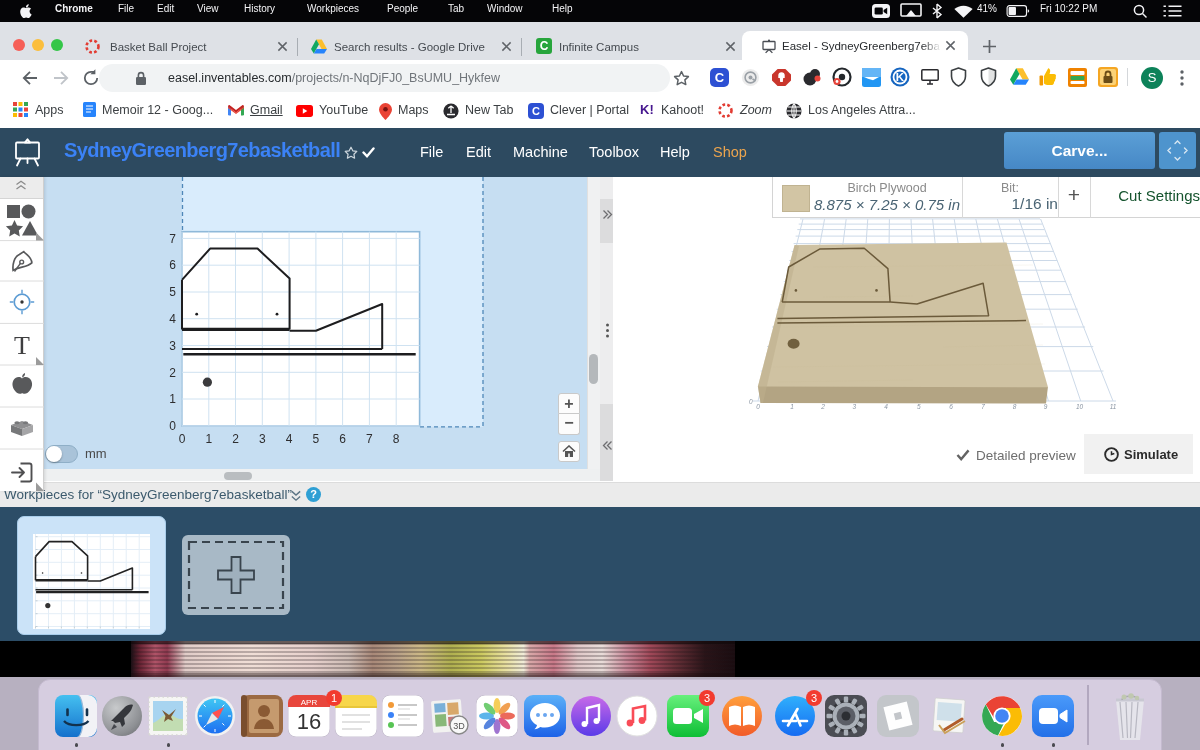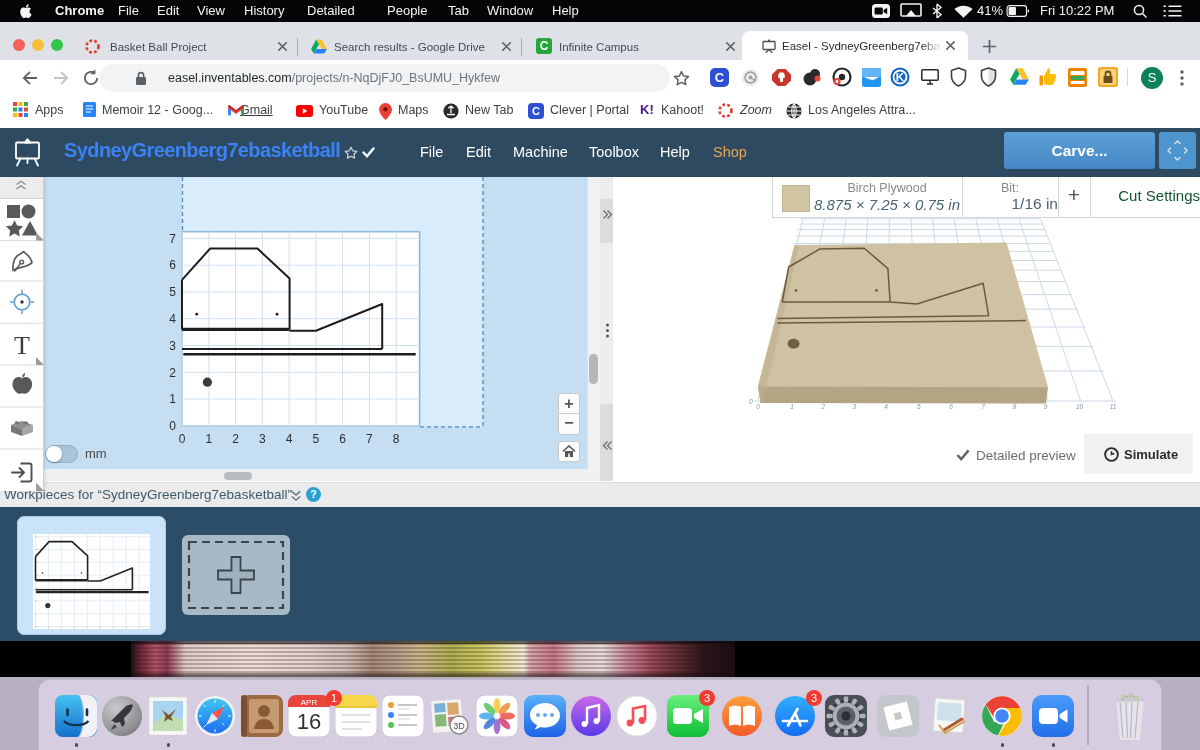--- a/index.html
+++ b/index.html
@@ -3,27 +3,27 @@
 <style>
 *{margin:0;padding:0;box-sizing:border-box;}
 html,body{width:1200px;height:750px;overflow:hidden;background:#fff;}
 body{font-family:"Liberation Sans",sans-serif;position:relative;}
 .abs{position:absolute;}
 </style></head><body>
 <div class="abs" style="left:0;top:0;width:1200px;height:22px;background:#050507;"></div>
 <svg class="abs" style="left:20px;top:4px" width="12" height="14" viewBox="0 0 14 17">
     <path fill="#f4f4f6" d="M11.3 9c0-2.1 1.7-3.1 1.8-3.2-1-1.4-2.5-1.6-3-1.6-1.3-.1-2.5.8-3.2.8-.7 0-1.7-.8-2.8-.7C2.7 4.3 1.4 5.1.7 6.4c-1.5 2.6-.4 6.5 1.1 8.6.7 1 1.5 2.2 2.6 2.1 1.1 0 1.5-.7 2.8-.7 1.3 0 1.6.7 2.8.7 1.2 0 1.9-1 2.6-2.1.8-1.2 1.2-2.4 1.2-2.4s-2.4-1-2.5-3.6zM9.4 2.9c.6-.7 1-1.7.9-2.7-.9 0-1.9.6-2.5 1.3-.5.6-1 1.6-.9 2.6 1 .1 1.9-.5 2.5-1.2z"></path>
   </svg>
-<div class="abs" style="left:0;top:3px;width:1200px;height:17px;color:#f4f4f6;font-size:13px;">
+<div class="abs" style="left:0;top:3px;width:1200px;height:17px;color:#f4f4f6;font-size:10px;">
 <span class="abs" style="left:55px;font-weight:bold;">Chrome</span>
 <span class="abs" style="left:118px;">File</span>
 <span class="abs" style="left:157px;">Edit</span>
 <span class="abs" style="left:197px;">View</span>
 <span class="abs" style="left:244px;">History</span>
-<span class="abs" style="left:307px;">Detailed</span>
+<span class="abs" style="left:307px;">Workpieces</span>
 <span class="abs" style="left:387px;">People</span>
 <span class="abs" style="left:448px;">Tab</span>
 <span class="abs" style="left:487px;">Window</span>
 <span class="abs" style="left:552px;">Help</span>
 <span class="abs" style="left:977px;">41%</span>
 <span class="abs" style="left:1040px;">Fri 10:22 PM</span>
 </div>
 <svg class="abs" style="left:871px;top:3px" width="20" height="16" viewBox="0 0 20 16">
     <rect x="1" y="1" width="18" height="14" rx="3.5" fill="#f4f4f6"></rect>
     <rect x="3.6" y="4.4" width="8.2" height="7.2" rx="1.4" fill="#050507"></rect>
@@ -187,21 +187,21 @@
     <g fill="#5c6166">
       <circle cx="4" cy="3" r="1.7"></circle>
       <circle cx="4" cy="9" r="1.7"></circle>
       <circle cx="4" cy="15" r="1.7"></circle>
     </g>
   </svg>
 <div class="abs" style="left:0;top:96px;width:1200px;height:32px;background:#fff;"></div>
 <div class="abs" style="left:0;top:96px;width:1200px;height:32px;font-size:12.5px;color:#3c4043;">
 <span class="abs" style="left:35px;top:7px;">Apps</span>
 <span class="abs" style="left:102px;top:7px;">Memoir 12 - Goog...</span>
-<span class="abs" style="left:240px;top:7px;text-decoration:underline;">Gmail</span>
+<span class="abs" style="left:250px;top:7px;text-decoration:underline;">Gmail</span>
 <span class="abs" style="left:319px;top:7px;">YouTube</span>
 <span class="abs" style="left:398px;top:7px;">Maps</span>
 <span class="abs" style="left:465px;top:7px;">New Tab</span>
 <span class="abs" style="left:550px;top:7px;">Clever | Portal</span>
 <span class="abs" style="left:640px;top:6px;font-weight:bold;color:#46178f;font-size:13px;">K!</span>
 <span class="abs" style="left:661px;top:7px;">Kahoot!</span>
 <span class="abs" style="left:740px;top:7px;font-style:italic;">Zoom</span>
 <span class="abs" style="left:808px;top:7px;">Los Angeles Attra...</span>
 </div>
 <svg class="abs" style="left:13px;top:102px" width="15" height="15" viewBox="0 0 15 15">

